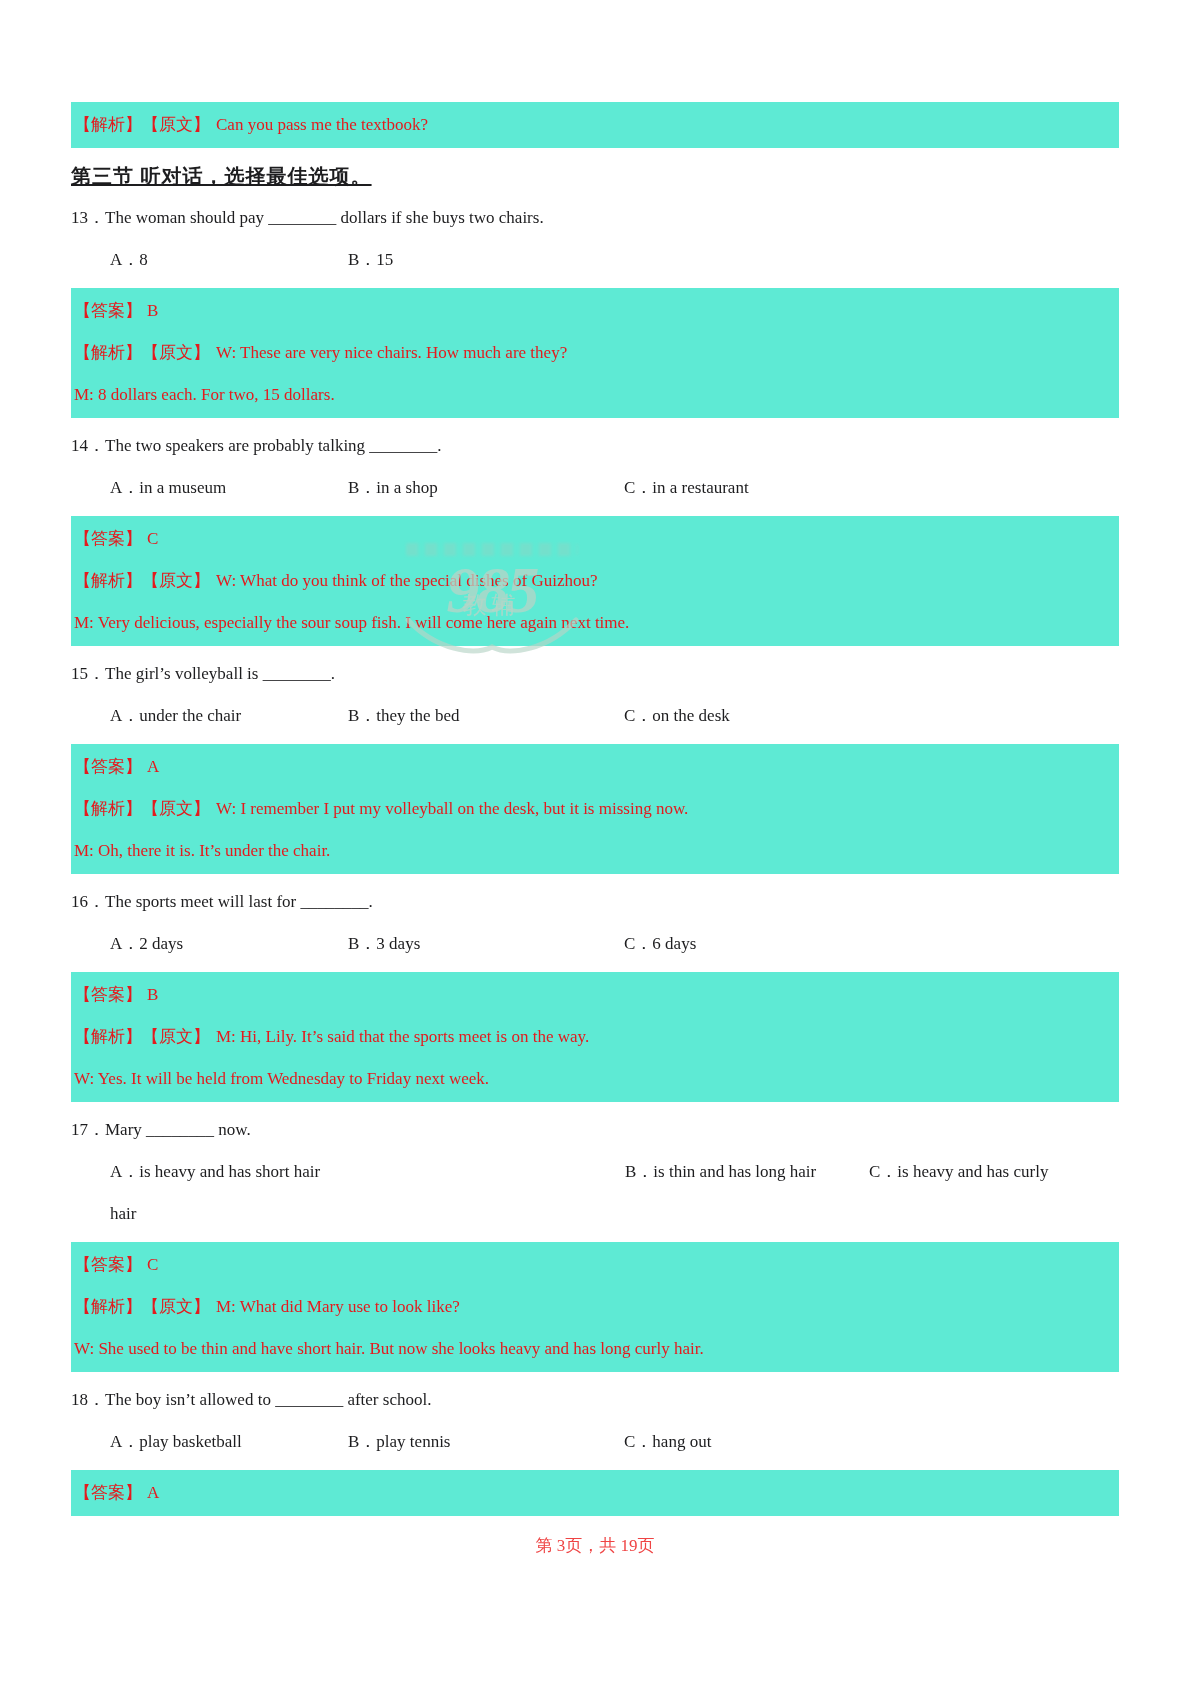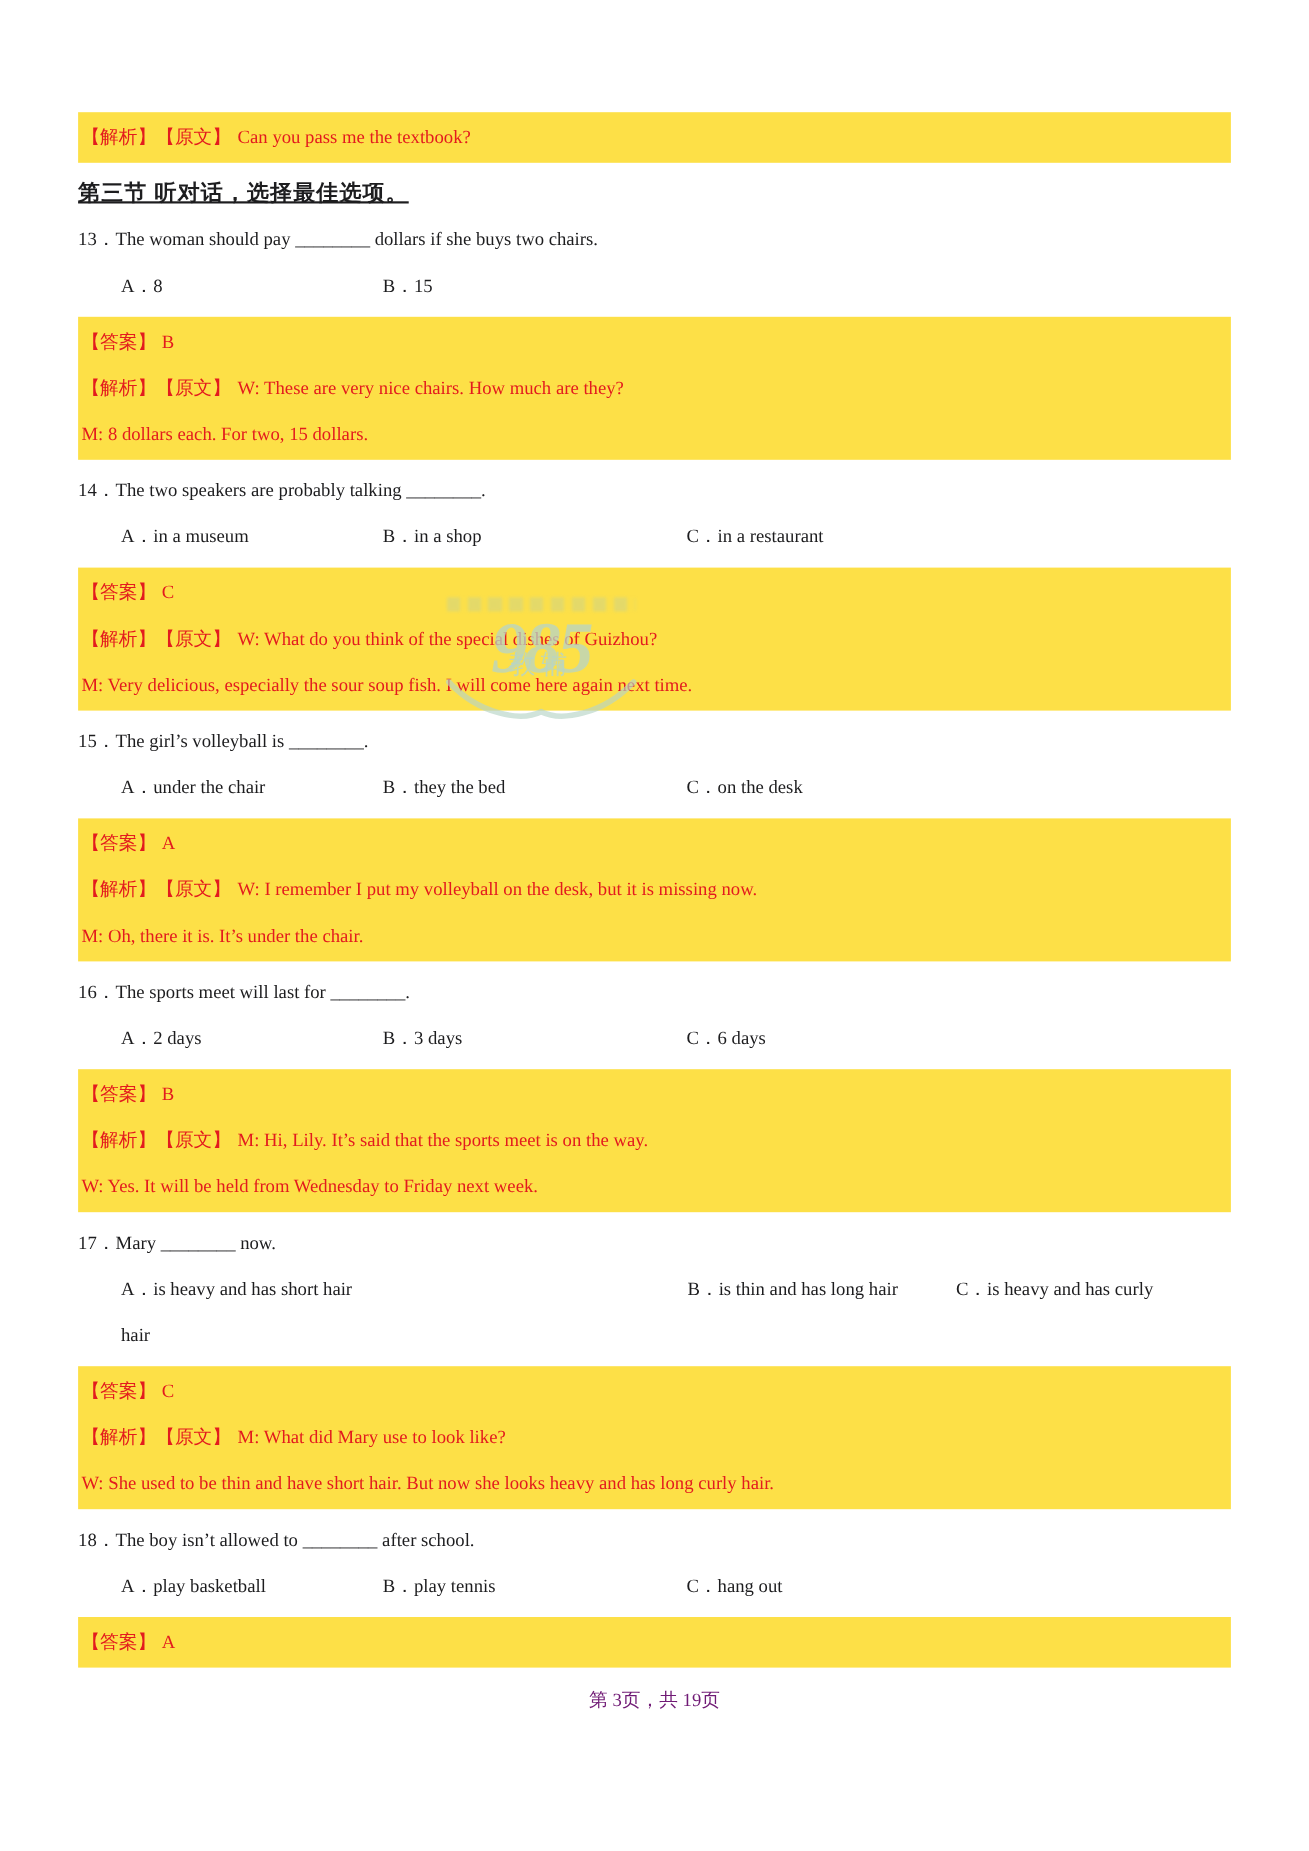--- a/index.html
+++ b/index.html
@@ -10,21 +10,21 @@
     position: relative;
     font-family: "Liberation Serif", "DejaVu Serif", serif;
     font-size: 17px;
     line-height: 28px;
     color: #1d1d1f;
     padding: 88px 71px 0 71px;
   }
   .content { position: relative; }
   .line { margin-top: 14px; }
   .gray-bar, .gray-block {
-    background: #fde047;
+    background: #5eead4;
     margin-top: 14px;
     padding: 9px 6px 9px 3px;
   }
   .gray-block p { margin: 0 0 14px 0; }
   .gray-block p:last-child { margin-bottom: 0; }
   .red { color: #e31b1e; }
   .ans-label, .exp-label { color: #e31b1e; }
   .ans-value { color: #e31b1e; margin-left: 5px; }
   .exp-text { color: #e31b1e; margin-left: 6px; }
   .section-heading {
@@ -40,21 +40,21 @@
     grid-template-columns: 238px 276px 1fr;
     padding-left: 39px;
     margin-top: 14px;
   }
   .opts.wide { grid-template-columns: 515px 244px 1fr; }
   .opt-cont { padding-left: 39px; margin-top: 14px; }
   .footer {
     margin-top: 16px;
     text-align: center;
     font-size: 17px;
-    color: #701a75;
+    color: #ef4444;
   }
   
   .wm {
     position: absolute;
     left: 384px;   
     top: 543px;    
     width: 215px;
     text-align: center;
     z-index: 2;
     pointer-events: none;

